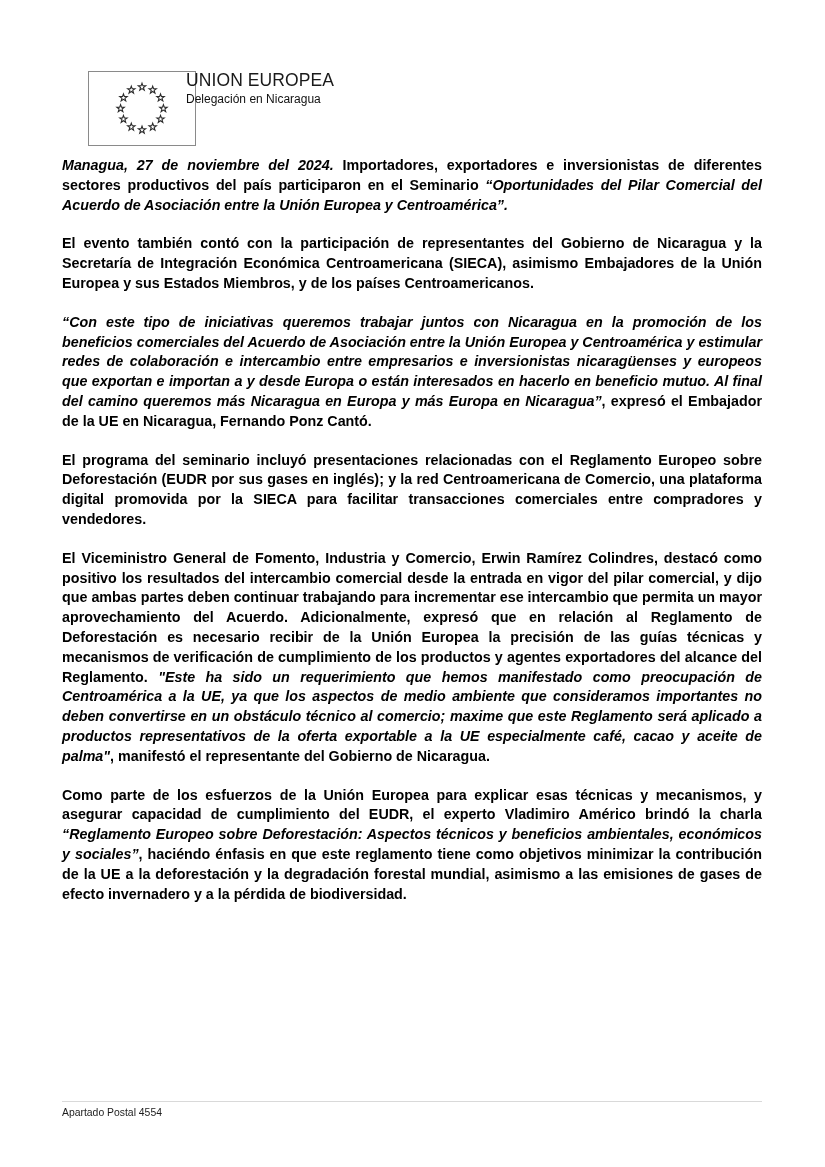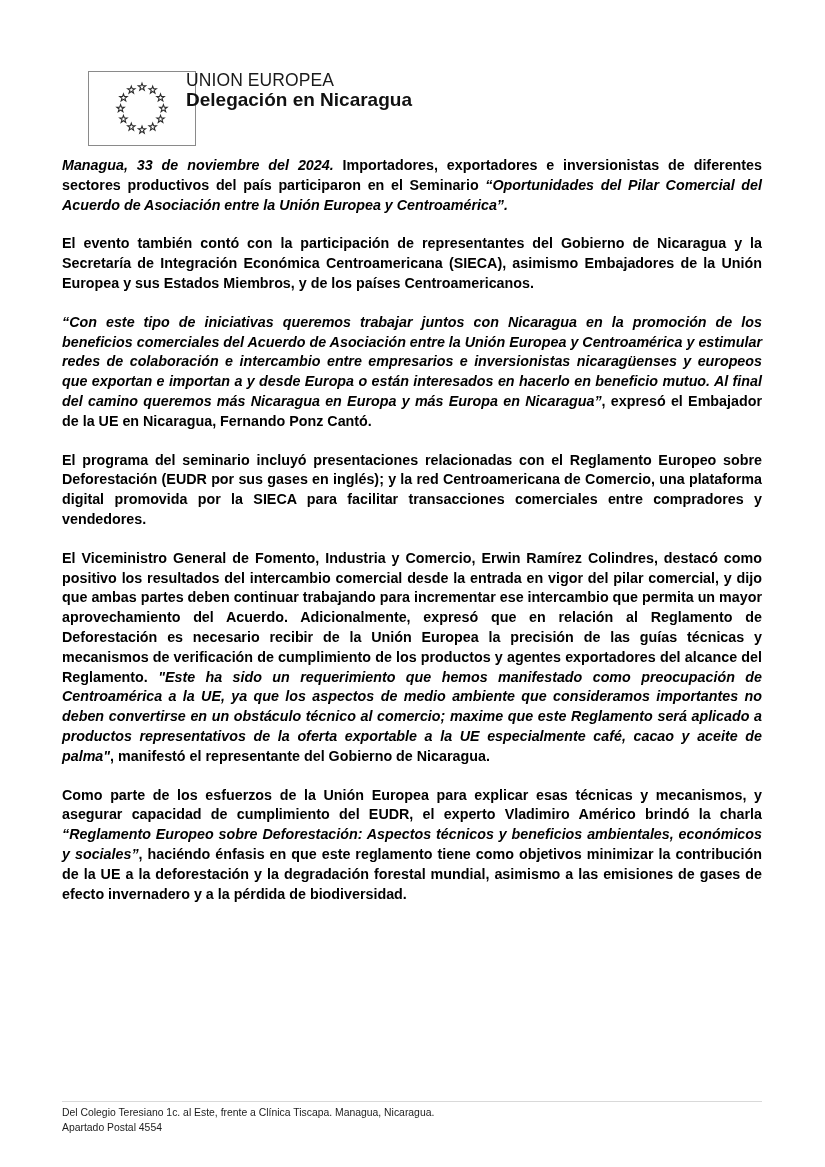--- a/index.html
+++ b/index.html
@@ -56,23 +56,23 @@
   }
   .org-name {
     font-size: 17.5px;
     line-height: 20px;
     font-weight: 400;
     letter-spacing: 0.1px;
     color: #1a1a1a;
     white-space: nowrap;
   }
   .org-sub {
-    font-size: 19px;
+    font-size: 12px;
     line-height: 17px;
-    font-weight: bold;
+    font-weight: normal;
     color: #111111;
     margin-top: 1px;
     white-space: nowrap;
   }
 
   
   .content {
     position: absolute;
     left: 62px;
     top: 118px;
@@ -152,28 +152,27 @@
     </div>
 
     <div class="org-block">
       <div class="org-name">UNION EUROPEA</div>
       <div class="org-sub">Delegación en Nicaragua</div>
     </div>
   </div>
 
   <div class="content">
     <div id="paragraphs">
-        <p class="para"><span class="it">Managua, 33 de noviembre del 2024.</span><span> Importadores, exportadores e inversionistas de diferentes sectores productivos del país participaron en el Seminario </span><span class="it">“Oportunidades del Pilar Comercial del Acuerdo de Asociación entre la Unión Europea y Centroamérica”.</span></p>
+        <p class="para"><span class="it">Managua, 27 de noviembre del 2024.</span><span> Importadores, exportadores e inversionistas de diferentes sectores productivos del país participaron en el Seminario </span><span class="it">“Oportunidades del Pilar Comercial del Acuerdo de Asociación entre la Unión Europea y Centroamérica”.</span></p>
         <p class="para"><span>El evento también contó con la participación de representantes del Gobierno de Nicaragua y la Secretaría de Integración Económica Centroamericana (SIECA), asimismo Embajadores de la Unión Europea y sus Estados Miembros, y de los países Centroamericanos.</span></p>
         <p class="para"><span class="it">“Con este tipo de iniciativas queremos trabajar juntos con Nicaragua en la promoción de los beneficios comerciales del Acuerdo de Asociación entre la Unión Europea y Centroamérica y estimular redes de colaboración e intercambio entre empresarios e inversionistas nicaragüenses y europeos que exportan e importan a y desde Europa o están interesados en hacerlo en beneficio mutuo. Al final del camino queremos más Nicaragua en Europa y más Europa en Nicaragua”</span><span>, expresó el Embajador de la UE en Nicaragua, Fernando Ponz Cantó.</span></p>
         <p class="para"><span>El programa del seminario incluyó presentaciones relacionadas con el Reglamento Europeo sobre Deforestación (EUDR por sus gases en inglés); y la red Centroamericana de Comercio, una plataforma digital promovida por la SIECA para facilitar transacciones comerciales entre compradores y vendedores.</span></p>
         <p class="para"><span>El Viceministro General de Fomento, Industria y Comercio, Erwin Ramírez Colindres, destacó como positivo los resultados del intercambio comercial desde la entrada en vigor del pilar comercial, y dijo que ambas partes deben continuar trabajando para incrementar ese intercambio que permita un mayor aprovechamiento del Acuerdo. Adicionalmente, expresó que en relación al Reglamento de Deforestación es necesario recibir de la Unión Europea la precisión de las guías técnicas y mecanismos de verificación de cumplimiento de los productos y agentes exportadores del alcance del Reglamento. </span><span class="it">"Este ha sido un requerimiento que hemos manifestado como preocupación de Centroamérica a la UE, ya que los aspectos de medio ambiente que consideramos importantes no deben convertirse en un obstáculo técnico al comercio; maxime que este Reglamento será aplicado a productos representativos de la oferta exportable a la UE especialmente café, cacao y aceite de palma"</span><span>, manifestó el representante del Gobierno de Nicaragua.</span></p>
         <p class="para"><span>Como parte de los esfuerzos de la Unión Europea para explicar esas técnicas y mecanismos, y asegurar capacidad de cumplimiento del EUDR, el experto Vladimiro Américo brindó la charla </span><span class="it">“Reglamento Europeo sobre Deforestación: Aspectos técnicos y beneficios ambientales, económicos y sociales”</span><span>, haciéndo énfasis en que este reglamento tiene como objetivos minimizar la contribución de la UE a la deforestación y la degradación forestal mundial, asimismo a las emisiones de gases de efecto invernadero y a la pérdida de biodiversidad.</span></p>
       </div>
   </div>
 
   <div class="footer-rule"></div>
   <div class="footer">
-    <div class="footer-line">Del Colegio Teresiano 1c. al Este, frente a Clínica Tiscapa.   Managua, Nicaragua.</div>
     <div class="footer-line">Apartado Postal 4554</div>
   </div>
 
 </div>
 
 </body></html>

